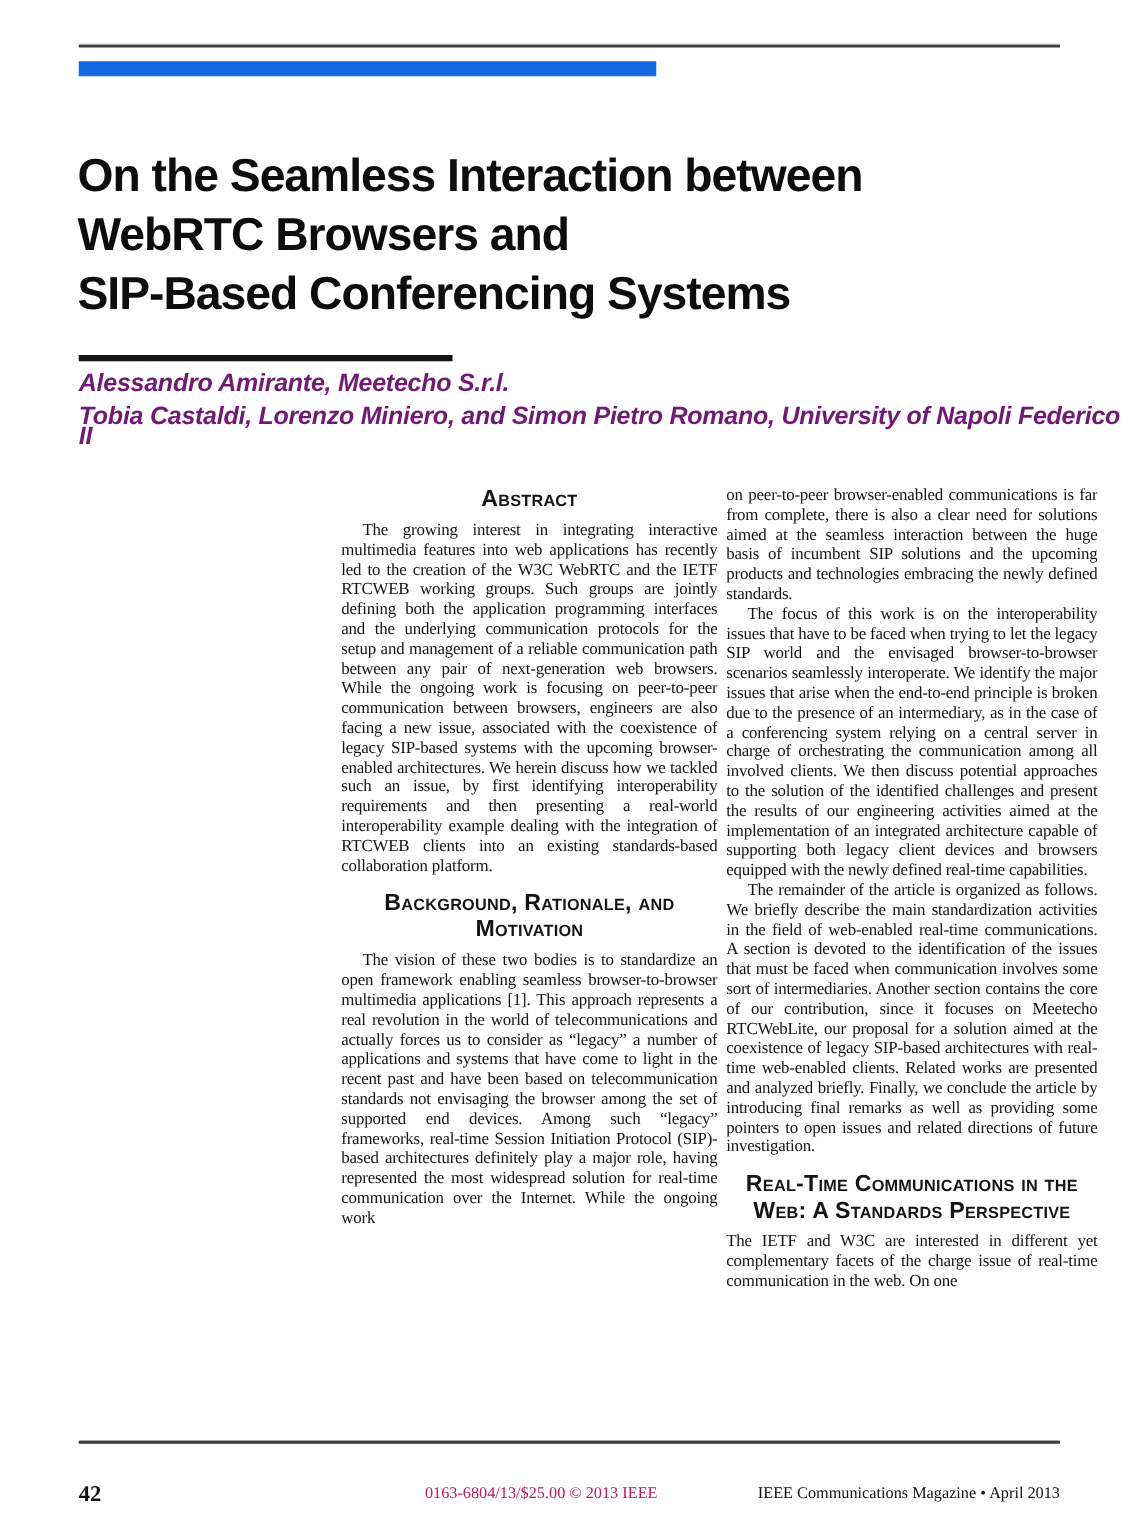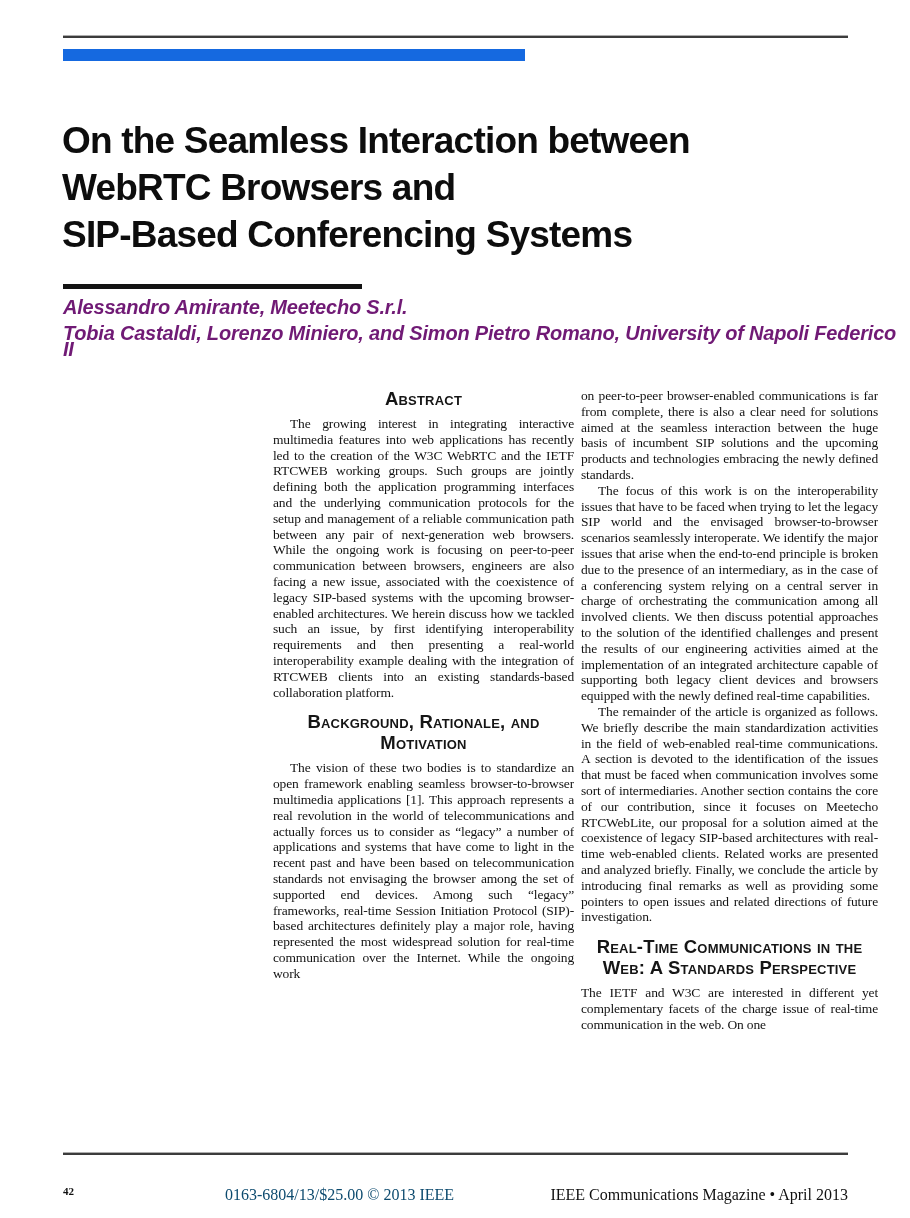--- a/index.html
+++ b/index.html
@@ -55,29 +55,29 @@
     font-family:"Liberation Sans", sans-serif; font-weight:bold;
     font-variant:small-caps; font-size:18.5px; line-height:21px;
     text-align:center; letter-spacing:.2px; color:#151515; margin:0 0 7px;
   }
   .sec-heading.mt { margin-top:11px; }
   .col-right .sec-heading { padding:0 10px; }
 
   
   .page-num {
     position:absolute; left:63px; top:1185px;
-    font-family:"Liberation Serif", serif; font-weight:bold; font-size:11px; color:#111;
+    font-family:"Liberation Serif", serif; font-weight:bold; font-size:18px; color:#111;
   }
   .footer-center {
-    position:absolute; left:225px; width:301px; top:1186px; text-align:left;
-    font-size:16px; color:#0c4a6e;
+    position:absolute; left:225px; width:301px; top:1186px; text-align:right;
+    font-size:13px; color:#be185d;
   }
   .footer-right {
     position:absolute; right:62px; top:1186px; text-align:right;
-    font-size:16px; color:#111;
+    font-size:13px; color:#111;
   }
 </style>
 </head>
 <body>
 
 <div class="page">
 
   <div class="top-rule"></div>
 
   <div class="banner">

